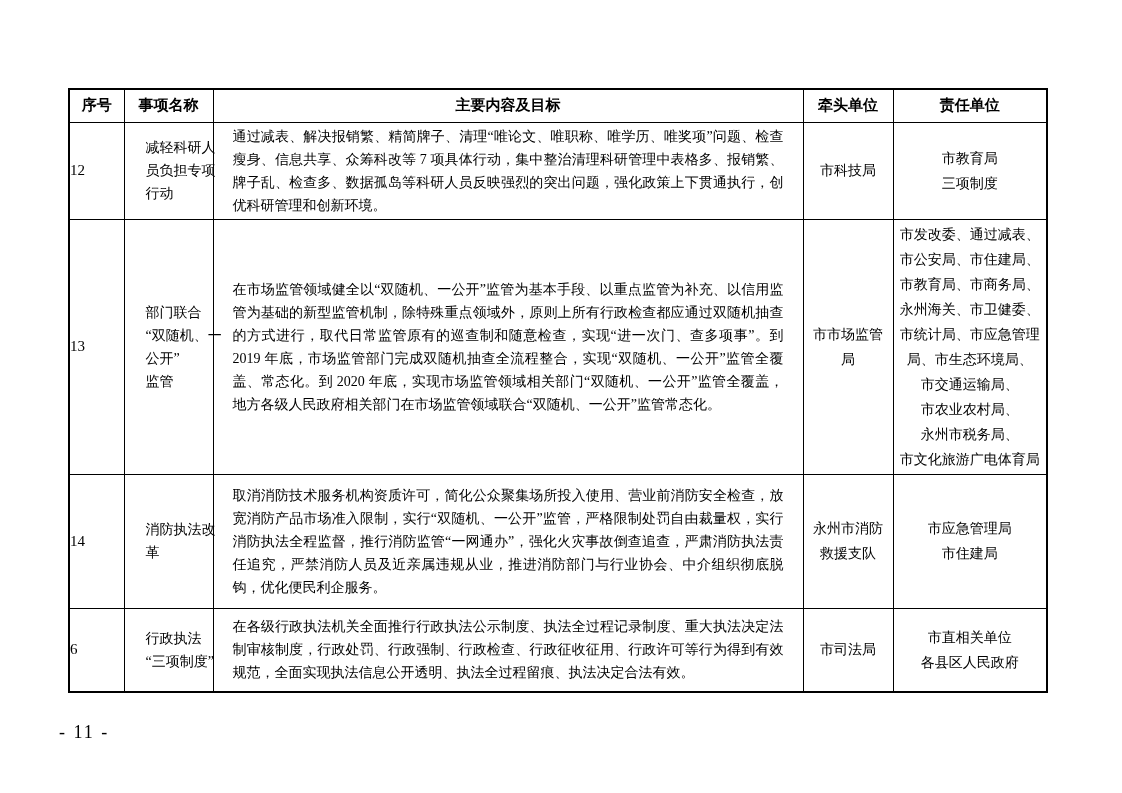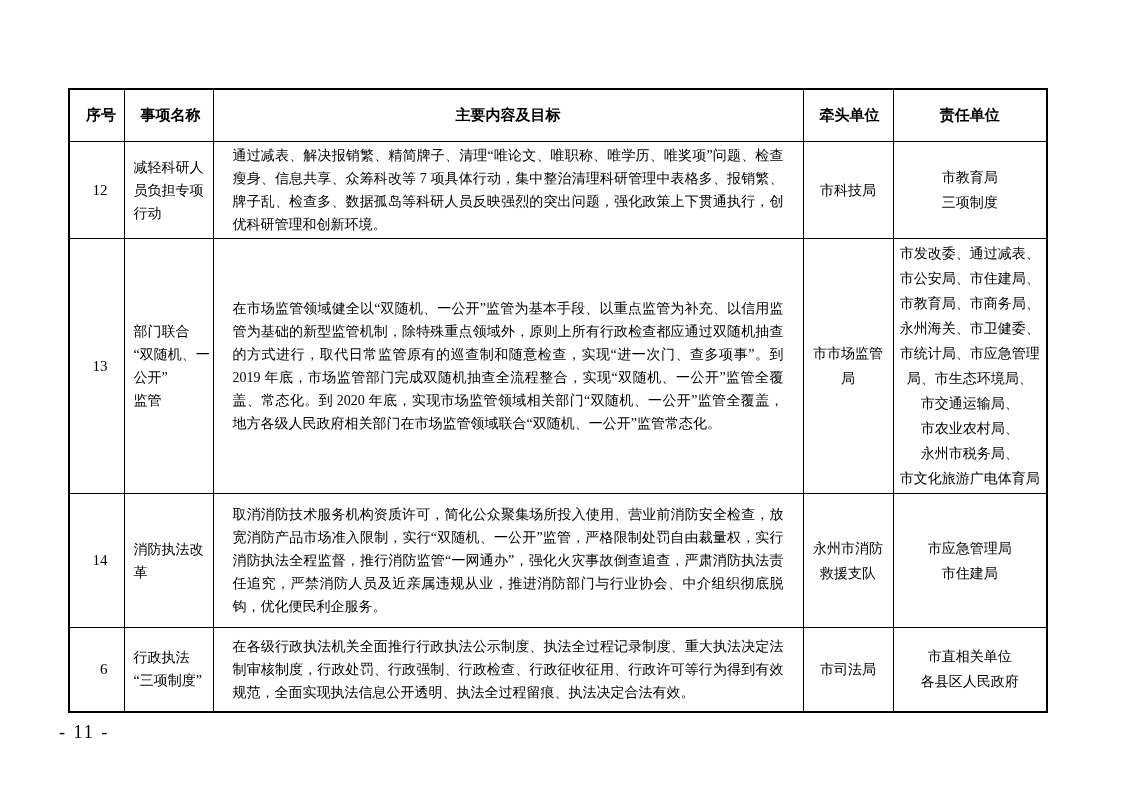--- a/index.html
+++ b/index.html
@@ -20,40 +20,40 @@
     position: absolute;
     left: 68px; top: 88px;
     width: 978px;
     border-collapse: collapse;
     table-layout: fixed;
     border: 2px solid #000;
   }
   .doc-table th, .doc-table td {
     border: 1px solid #000;
     vertical-align: middle;
-    padding: 16px;
+    padding: 0;
   }
   .doc-table thead tr { height: 33px; }
   .doc-table th {
     font-family: "Liberation Sans", "DejaVu Sans", sans-serif;
     font-weight: bold;
     font-size: 15px;
     text-align: center;
     white-space: nowrap;
   }
   tr.r12 { height: 97px; }
   tr.r13 { height: 252px; }
   tr.r14 { height: 134px; }
   tr.r15 { height: 84px; }
   td.cell-index {
-    text-align: right;
+    text-align: left;
     font-size: 15px;
   }
   td.cell-name {
-    padding: 4px 4px 4px 9px;
+    padding: 4px 4px 4px 21px;
     font-size: 14px;
     line-height: 23px;
   }
   .cell-name .cell-line { white-space: nowrap; }
   td.cell-content {
     padding: 2px 19px;
     font-size: 14px;
     line-height: 23px;
     text-align: justify;
   }

